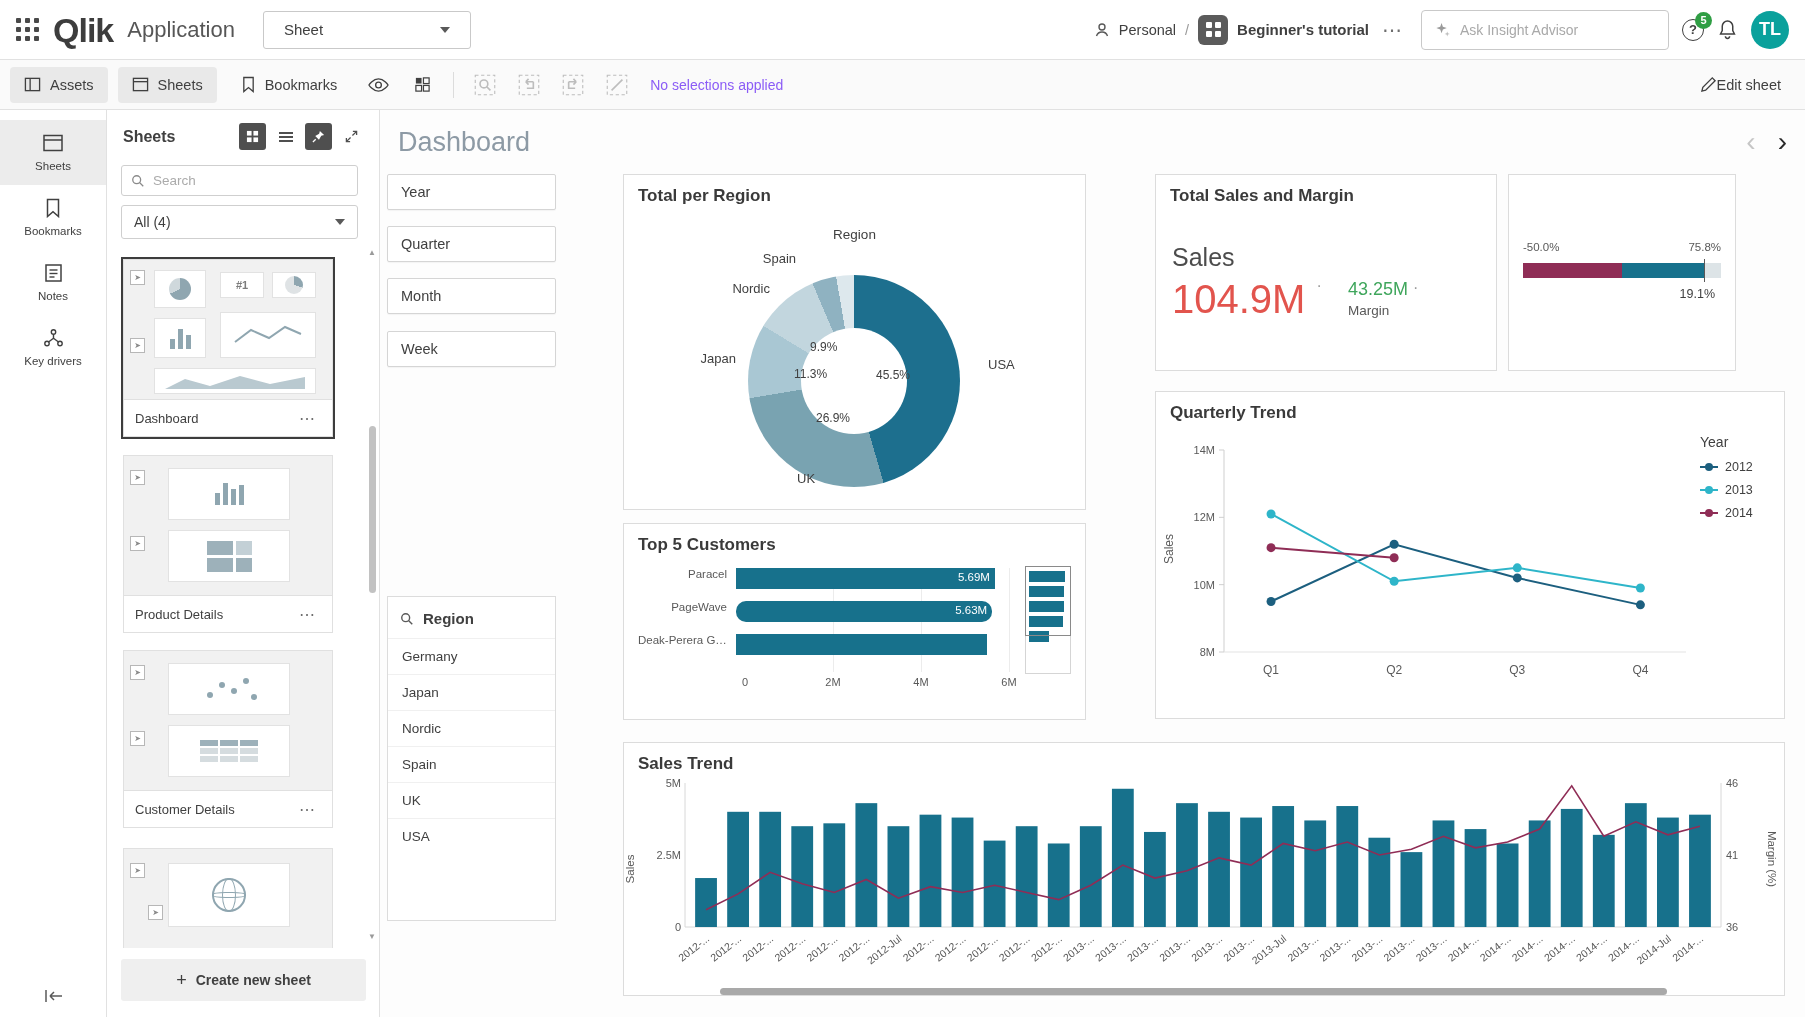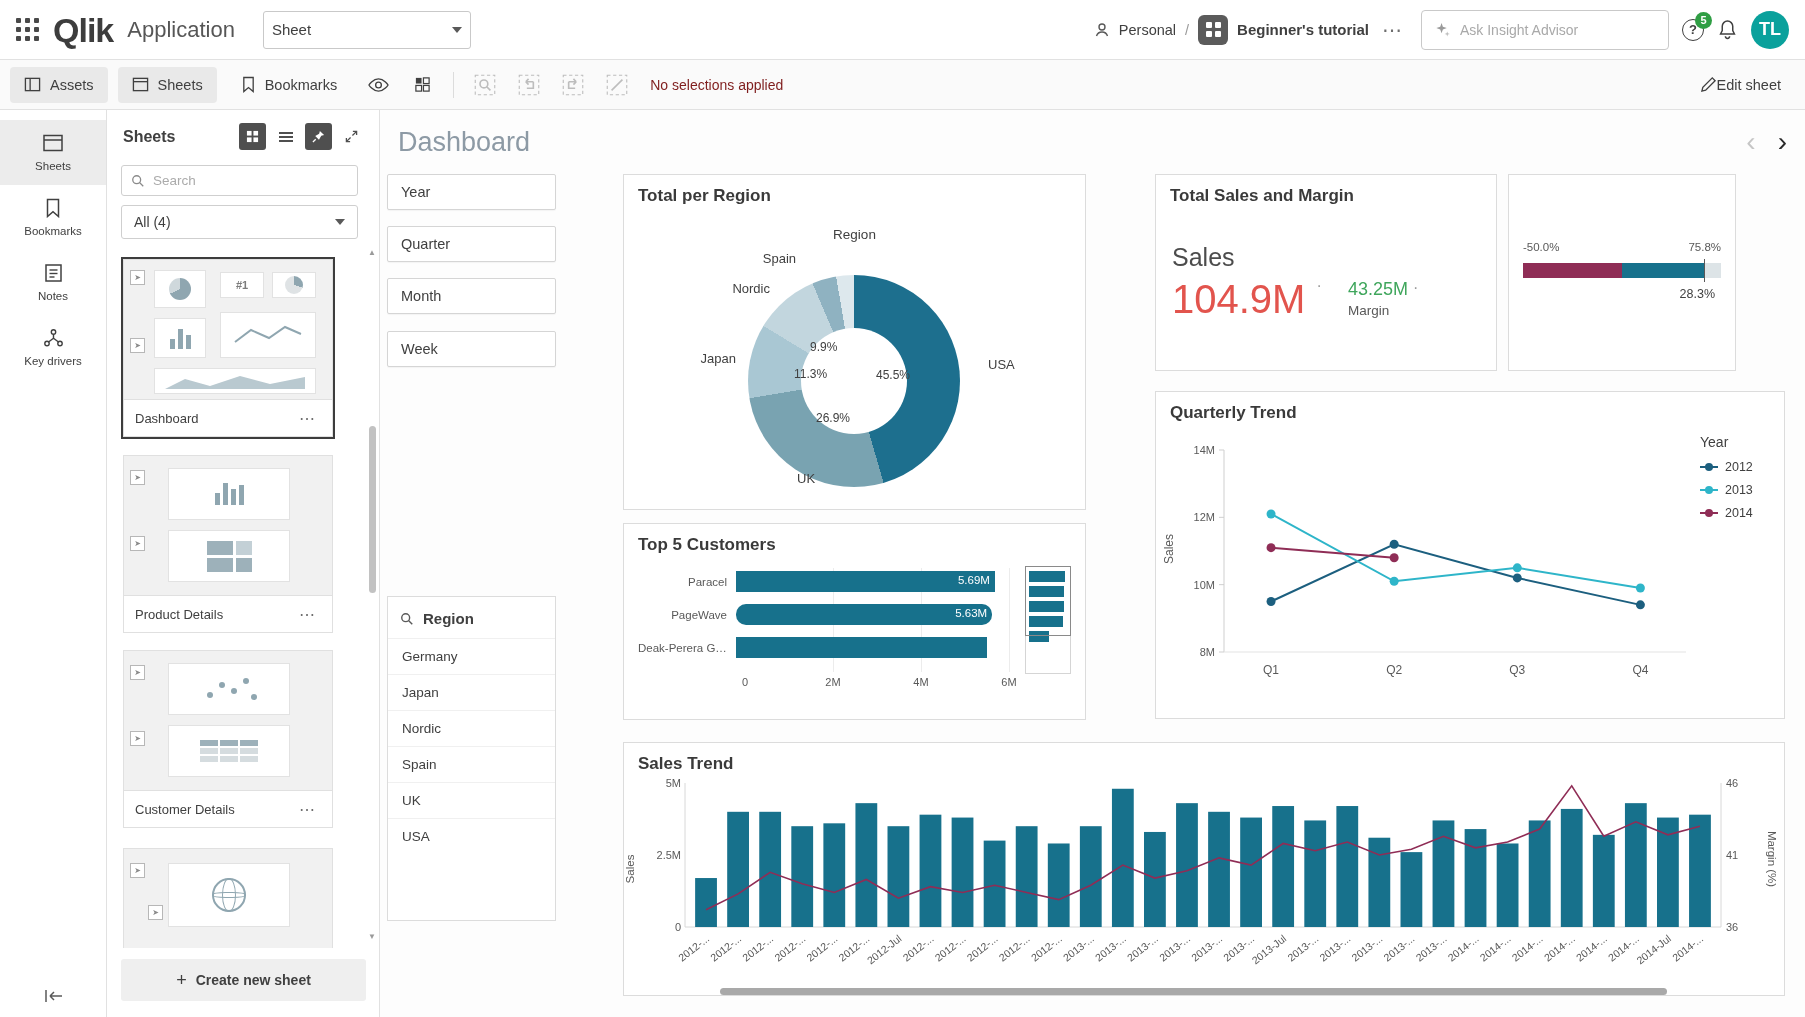--- a/index.html
+++ b/index.html
@@ -7,21 +7,21 @@
   body{font-family:"Liberation Sans",sans-serif;color:#404040;background:#fff;position:relative;font-size:14px}
   svg{display:block}
   input{font-family:"Liberation Sans",sans-serif}
 
   
   .topbar{position:absolute;top:0;left:0;right:0;height:60px;background:#fff;border-bottom:1px solid #e1e1e1;display:flex;align-items:center;padding:0 16px;gap:14px;z-index:9}
   .waffle{display:grid;grid-template-columns:repeat(3,5px);grid-gap:4px;cursor:pointer}
   .waffle i{width:5px;height:5px;background:#494949;border-radius:1px}
   .logo{font-size:34px;font-weight:bold;color:#3d3d3d;letter-spacing:-1px;line-height:1}
   .app-type{font-size:22px;color:#565656}
-  .sheet-dd{width:208px;height:38px;border:1px solid #c9c9c9;border-radius:3px;display:flex;align-items:center;justify-content:space-between;padding:0 8px;font-size:15px;margin-left:14px;cursor:pointer;background:#fff}
+  .sheet-dd{width:208px;height:38px;border:1px solid #c9c9c9;border-radius:3px;display:flex;align-items:center;justify-content:space-between;padding:0 20px;font-size:15px;margin-left:14px;cursor:pointer;background:#fff}
   .caret{width:0;height:0;border-left:5px solid transparent;border-right:5px solid transparent;border-top:6px solid #595959}
   .tb-right{margin-left:auto;display:flex;align-items:center;gap:13px}
   .crumb{display:flex;align-items:center;gap:9px;font-size:14.5px;color:#404040}
   .crumb .sep{color:#9a9a9a}
   .app-chip{width:30px;height:30px;border-radius:6px;background:#5b5b5b;display:grid;place-items:center}
   .app-chip .mini-grid{display:grid;grid-template-columns:repeat(2,6px);grid-gap:3px}
   .app-chip .mini-grid i{width:6px;height:6px;background:#fff;border-radius:1px}
   .app-title{font-weight:bold;font-size:15px}
   .dots{color:#6e6e6e;font-size:20px;letter-spacing:2px;cursor:pointer;padding:0 4px}
   .insight{width:248px;height:40px;border:1px solid #c9c9c9;border-radius:4px;display:flex;align-items:center;gap:9px;padding:0 12px;background:#fff}
@@ -31,21 +31,21 @@
   .badge{position:absolute;top:-7px;right:-8px;background:#2f9e44;color:#fff;border-radius:50%;width:17px;height:17px;font-size:11px;display:grid;place-items:center;font-weight:bold}
   .qmark{width:22px;height:22px;border:1.6px solid #404040;border-radius:50%;display:grid;place-items:center;font-size:13px;font-weight:bold;color:#404040}
   .avatar{width:38px;height:38px;border-radius:50%;background:#0aa19c;color:#fff;font-weight:bold;font-size:18px;display:grid;place-items:center;cursor:pointer}
 
   
   .toolbar{position:absolute;top:60px;left:0;right:0;height:50px;background:#fafafa;border-bottom:1px solid #e1e1e1;display:flex;align-items:center;padding:0 10px;gap:10px;z-index:8}
   .tb-btn{height:36px;border-radius:4px;background:#e9e9e9;display:flex;align-items:center;gap:9px;padding:0 14px;font-size:14.5px;color:#404040;cursor:pointer}
   .tb-btn.plain{background:transparent}
   .tool-ic{width:34px;height:34px;display:grid;place-items:center;cursor:pointer}
   .vdiv{width:1px;height:26px;background:#dcdcdc;margin:0 4px}
-  .sel-status{color:#7f1d1d;font-size:14px;margin-left:6px}
+  .sel-status{color:#8b5cf6;font-size:14px;margin-left:6px}
   .edit-btn{margin-left:auto;display:flex;align-items:center;font-size:14.5px;padding:0 14px;height:36px;cursor:pointer}
 
   
   .rail{position:absolute;left:0;top:110px;width:107px;bottom:0;background:#fff;border-right:1px solid #e1e1e1;display:flex;flex-direction:column;align-items:stretch;padding-top:10px}
   .rail-item{display:flex;flex-direction:column;align-items:center;gap:7px;padding:13px 0;cursor:pointer;font-size:11.5px;color:#404040}
   .rail-item.active{background:#ececec}
   .rail-collapse{position:absolute;bottom:14px;left:0;width:107px;display:grid;place-items:center;cursor:pointer}
 
   
   .panel{position:absolute;left:107px;top:110px;width:273px;bottom:0;background:#fff;border-right:1px solid #e1e1e1}
@@ -116,21 +116,21 @@
   .dl-uk{left:173px;top:296px}
   .dl-usa{left:364px;top:182px}
   .dp-nordic{left:186px;top:165px}
   .dp-japan{left:170px;top:192px}
   .dp-usa{left:252px;top:193px}
   .dp-uk{left:192px;top:236px}
 
   
   #card-top5{left:243px;top:413px;width:463px;height:197px}
   .t5-plot{position:absolute;left:14px;right:76px;top:44px;height:104px}
-  .t5-row{display:flex;align-items:center;height:27px;margin-bottom:6px}
+  .t5-row{display:flex;align-items:flex-start;height:27px;margin-bottom:6px}
   .t5-lab{width:98px;text-align:right;padding-right:9px;font-size:11.5px;color:#595959;white-space:nowrap;overflow:hidden;text-overflow:ellipsis}
   .t5-track{flex:1;height:21px;position:relative}
   .t5-bar{position:absolute;left:0;top:0;height:100%;cursor:pointer}
   .t5-val{position:absolute;right:5px;top:3px;font-size:11.5px;color:#fff}
   .t5-grid{position:absolute;top:0;bottom:0;width:1px;background:#ececec}
   .t5-axis{position:absolute;left:121px;right:76px;top:152px;height:16px;font-size:11px;color:#595959}
   .t5-axis span{position:absolute;transform:translateX(-50%)}
   .t5-mini{position:absolute;right:14px;top:42px;width:46px;height:108px;border:1px solid #d5d5d5;background:#fff;padding:4px 3px}
   .t5-mini .mb{height:11px;margin-bottom:4px;background:#17718c}
   .t5-mini .win{position:absolute;left:-1px;top:-1px;right:-1px;height:70px;border:1px solid #8a8a8a}
@@ -627,21 +627,21 @@
   <div class="card" id="card-gauge">
     <div class="gauge-minmax">
       <span>-50.0%</span>
       <span>75.8%</span>
     </div>
     <div class="gauge-bar" style="background: rgb(221, 228, 231);">
       <div class="gauge-seg" id="gauge-neg" style="width: 50%; background: rgb(143, 45, 86);"></div>
       <div class="gauge-seg" id="gauge-pos" style="width: 41.3%; background: rgb(23, 113, 140);"></div>
     </div>
     <div class="gauge-tick" id="gauge-tick" style="left: calc(91.3% - 11.564px);"></div>
-    <div class="gauge-value">28.3%</div>
+    <div class="gauge-value">19.1%</div>
   </div>
 
   <div class="card" id="card-quarterly">
     <div class="card-title">Quarterly Trend</div>
     <span class="qt-ylab">Sales</span>
     <svg id="qt-svg" width="520" height="252" viewBox="0 0 520 252" style="position:absolute;left:26px;top:44px">
         <line x1="42" y1="14" x2="42" y2="216" stroke="#cfcfcf"></line>
         <line x1="42" y1="216" x2="504" y2="216" stroke="#e3e3e3"></line>
         <line x1="37" y1="216" x2="42" y2="216" stroke="#cfcfcf"></line>
         <text x="33" y="220" text-anchor="end" font-size="11" fill="#595959">8M</text>

